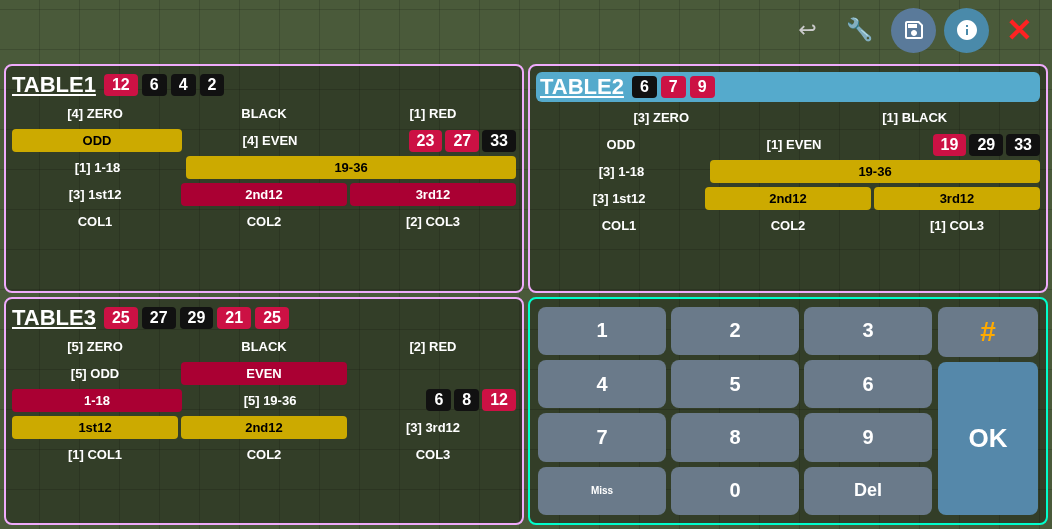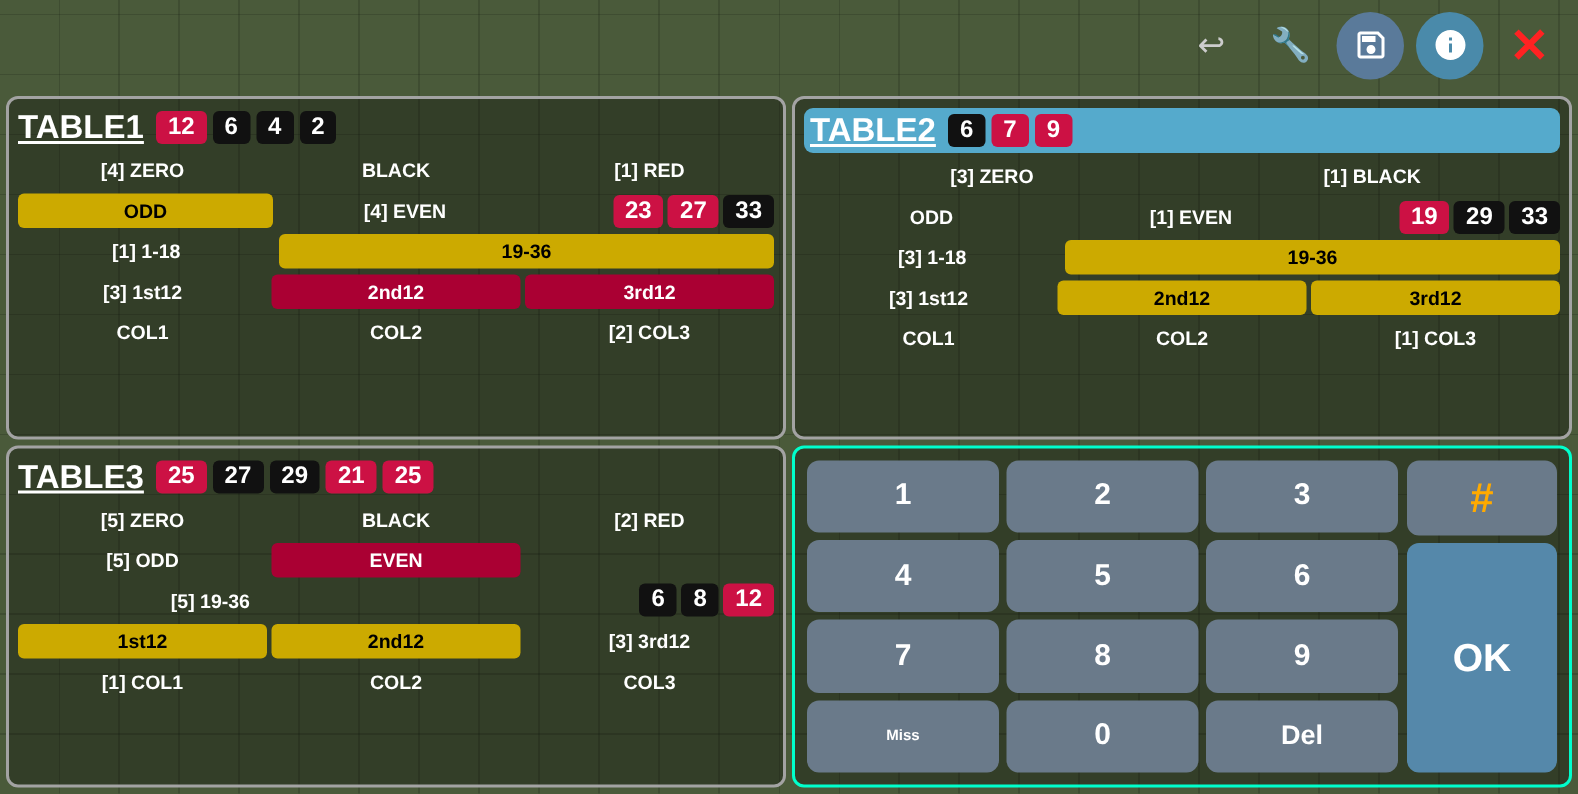--- a/index.html
+++ b/index.html
@@ -70,21 +70,21 @@
       right: 0;
       bottom: 0;
       display: grid;
       grid-template-columns: 1fr 1fr;
       grid-template-rows: 1fr 1fr;
       gap: 4px;
       padding: 4px;
     }
 
     .table-panel {
-      border: 2px solid #a3a3a3;
+      border: 2px solid #f0abfc;
       border-radius: 8px;
       background: rgba(0,0,0,0.3);
       padding: 6px;
       display: flex;
       flex-direction: column;
       gap: 4px;
     }
 
     .table-header {
       display: flex;
@@ -316,20 +316,21 @@
       <div class="cell cell-transparent">[2] RED</div>
     </div>
 
     <div class="table-row">
       <div class="cell cell-transparent">[5] ODD</div>
       <div class="cell cell-crimson">EVEN</div>
       <div class="cell" style="background:transparent;"></div>
     </div>
 
     <div class="table-row">
+      <div class="cell cell-crimson">1-18</div>
       <div class="cell cell-transparent">[5] 19-36</div>
       <div style="display:flex; gap:3px; flex:1; justify-content:flex-end;">
         <span class="num-badge badge-black">6</span>
         <span class="num-badge badge-black">8</span>
         <span class="num-badge badge-red">12</span>
       </div>
     </div>
 
     <div class="table-row">
       <div class="cell cell-yellow">1st12</div>

